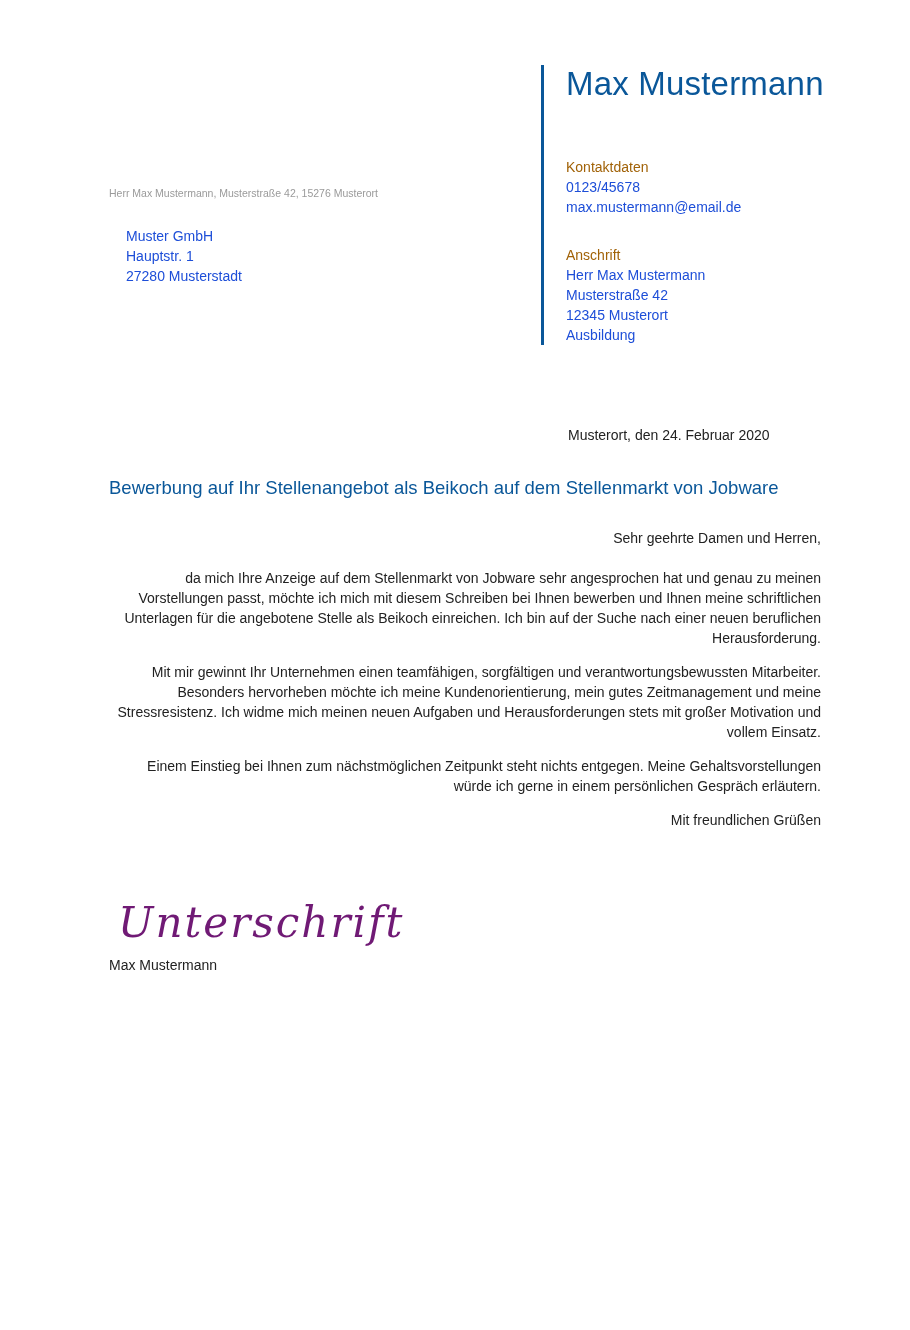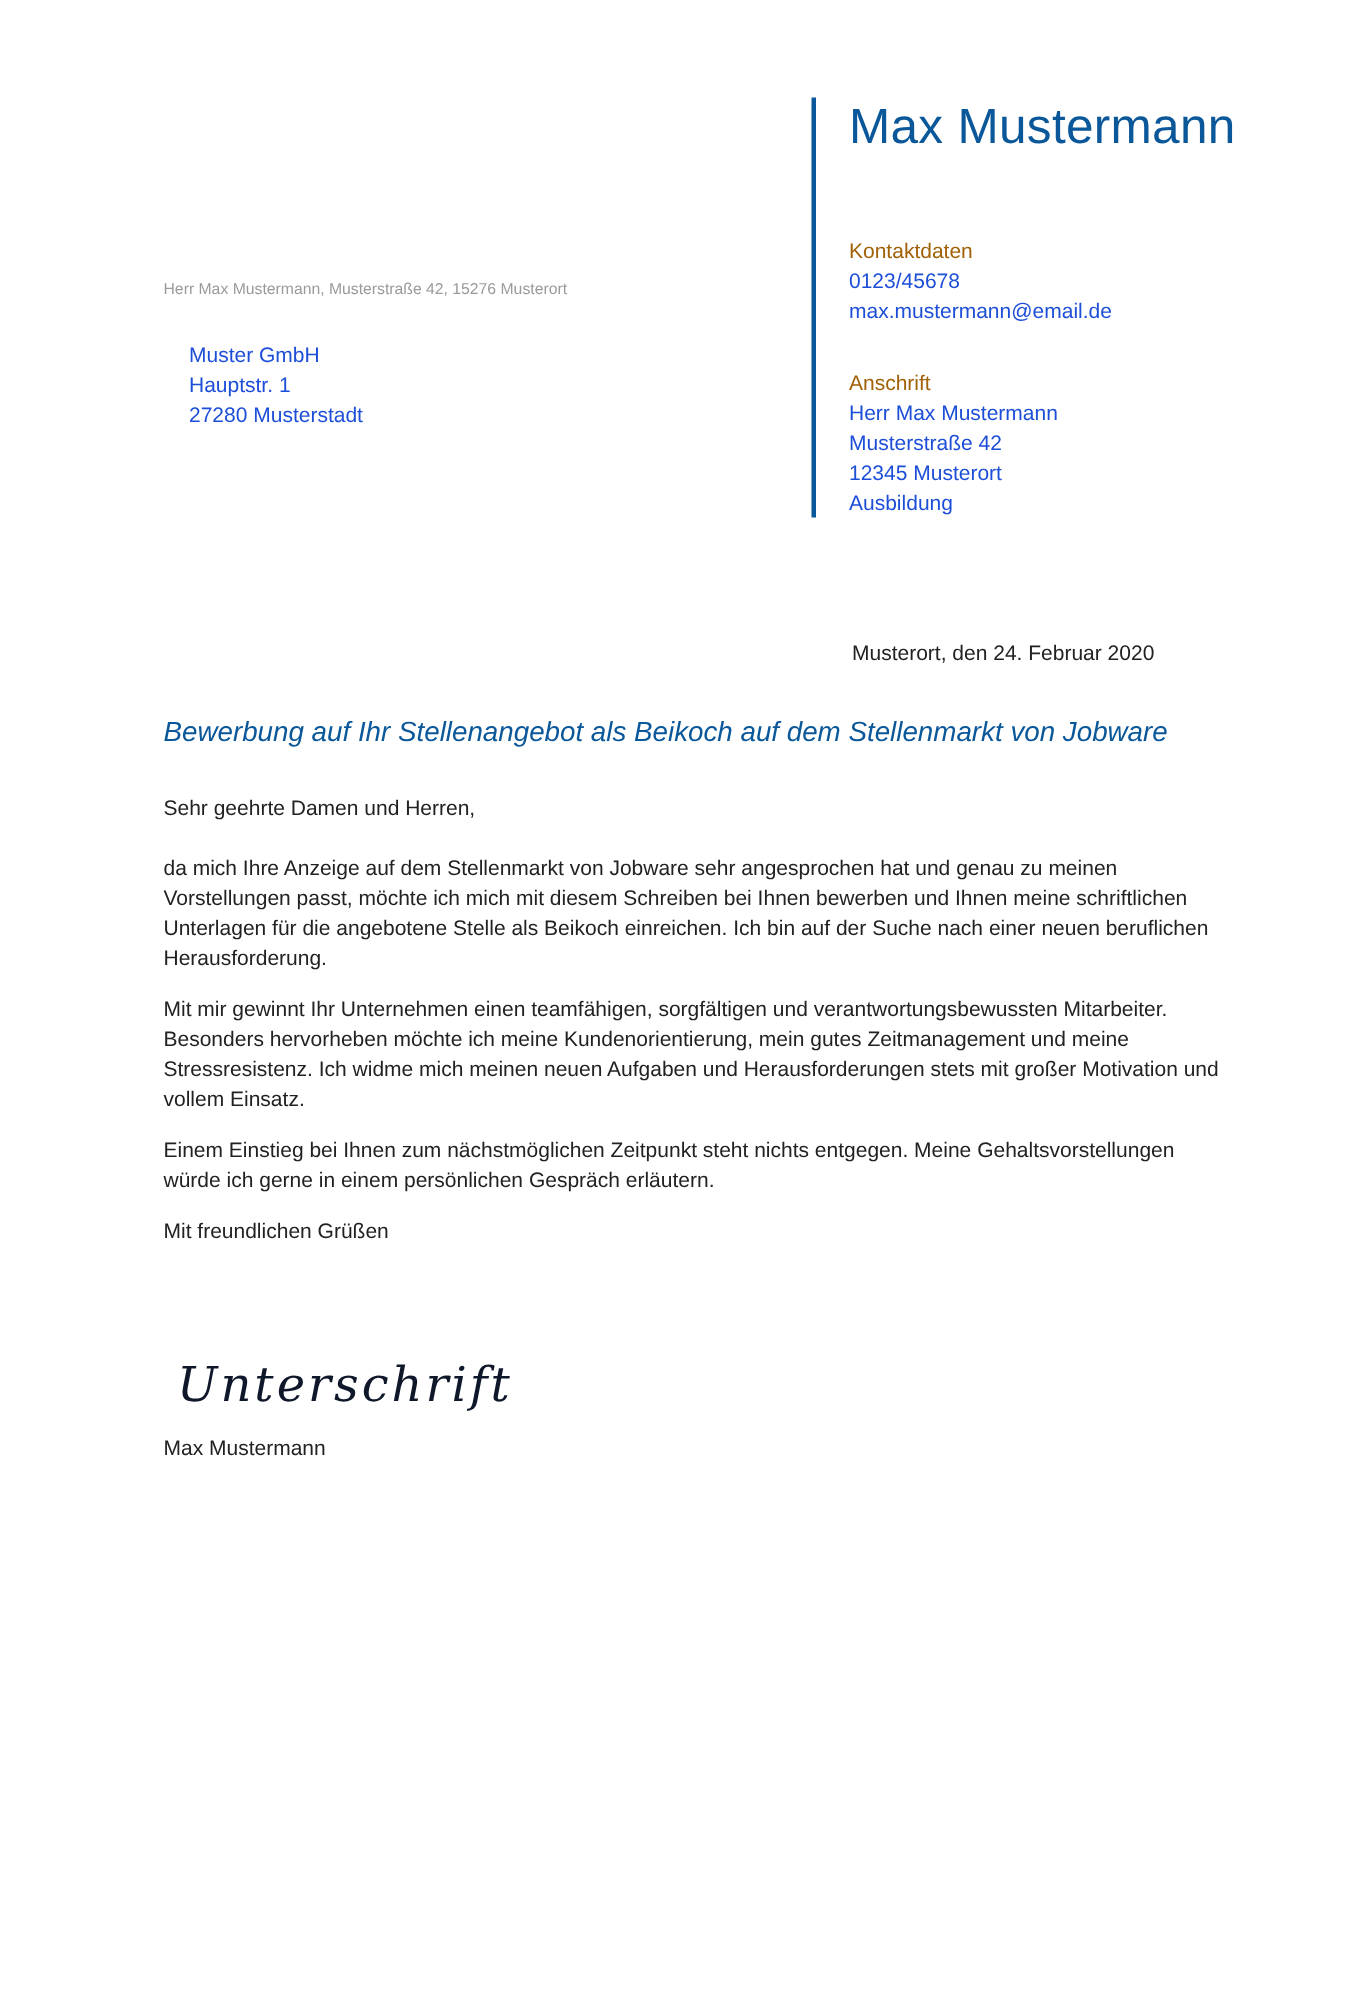--- a/index.html
+++ b/index.html
@@ -22,27 +22,26 @@
     .contact { left: 566px; top: 157px; }
     .address-block { left: 566px; top: 245px; }
     .return-addr {
       left: 109px; top: 187px; font-size: 10.5px; color: #9a9a9a; white-space: nowrap;
     }
     .recipient { left: 126px; top: 226px; }
     .date { left: 568px; top: 427px; font-size: 14px; white-space: nowrap; }
     .subject {
       left: 109px; top: 476px; font-size: 18.5px; color: #0a5799; white-space: nowrap;
       line-height: 24px;
-      font-style: italic;
     }
     .body-text { left: 109px; top: 528px; width: 712px; font-size: 14px; line-height: 20px; }
-    .body-text p { margin: 0 0 14px 0; }
+    .body-text p { margin: 0 0 14px 0; text-align: right; }
     .salutation { margin-bottom: 20px !important; }
     .signature {
-      left: 118px; top: 898px; font-size: 32px; color: #0f172a;
+      left: 118px; top: 898px; font-size: 42px; color: #701a75;
       font-family: "DejaVu Serif", serif; font-style: italic; letter-spacing: 2px;
       white-space: nowrap; line-height: 50px;
     }
     .signer { left: 109px; top: 955px; font-size: 14px; line-height: 20px; white-space: nowrap; }
   </style>
 </head>
 <body>
 
 <div class="sidebar-bar"></div>
 

